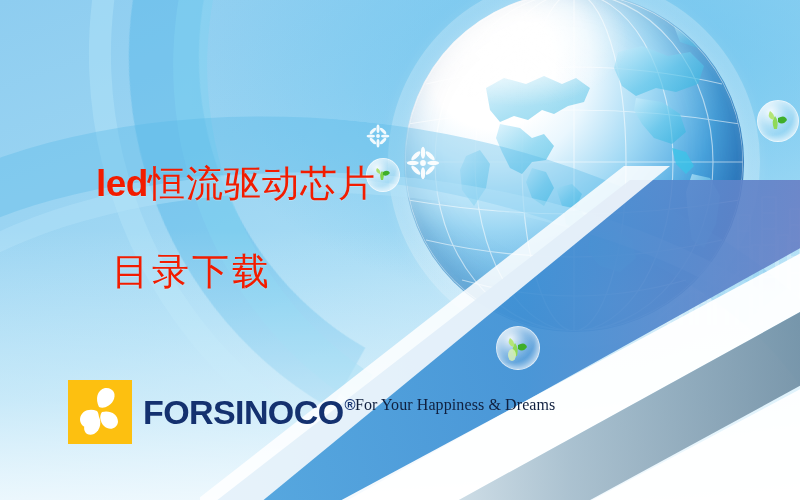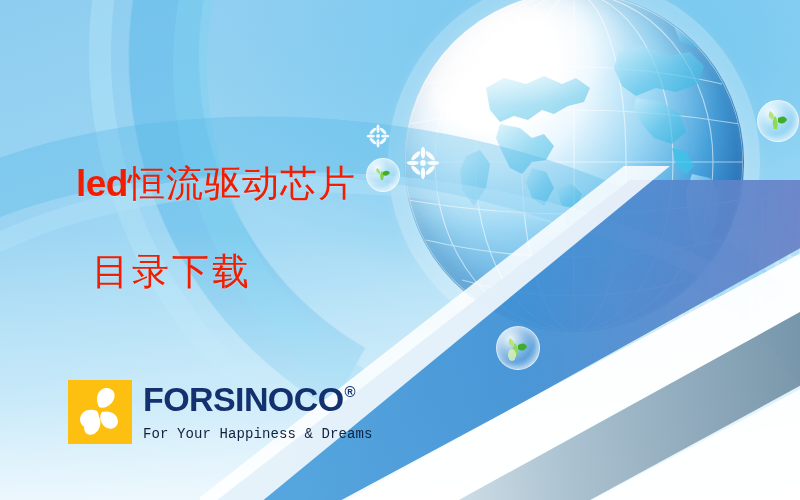--- a/index.html
+++ b/index.html
@@ -104,21 +104,21 @@
       radial-gradient(ellipse 40% 22% at 62% 92%, rgba(255,255,255,.35) 0%, rgba(255,255,255,0) 70%);
   }
   .globe-halo{
     position:absolute; left:-16px; top:-16px; right:-16px; bottom:-16px;
     border-radius:50%;
     background:radial-gradient(circle, rgba(255,255,255,0) 62%, rgba(255,255,255,.30) 74%, rgba(255,255,255,0) 84%);
   }
 
   
   .headline{
-    position:absolute; left:76px; top:160px;
+    position:absolute; left:96px; top:160px;
     color:#f21c00;
     line-height:1.30;
     text-shadow:0 1px 0 rgba(255,255,255,.20);
     white-space:nowrap;
   }
   .hl-line1{ font-size:37px; font-weight:400; }
   .hl-line1 .latin{
     font-family:"Liberation Sans", sans-serif;
     font-weight:700; letter-spacing:-.5px;
   }
@@ -130,32 +130,32 @@
 
   
   .logo{
     position:absolute; left:68px; top:380px;
     display:flex; align-items:center; gap:11px;
   }
   .logo-mark{
     width:64px; height:64px; flex:0 0 64px;
     background:#FDC010; position:relative;
   }
-  .logo-text{ display:flex; flex-direction:column; }
+  .logo-text{ display:flex; flex-direction:row; }
   .logo-word{
     font-family:"Liberation Sans", sans-serif;
     font-weight:700; font-size:34px; letter-spacing:-.6px;
     color:#14316f; line-height:1.02; position:relative;
     display:flex; align-items:flex-start;
   }
   .logo-reg{ font-size:15px; line-height:1; margin-top:2px; margin-left:1px; }
   .logo-tag{
-    font-family:Liberation Mono, monospace;
-    font-size:14px; color:#10203f; letter-spacing:.1px;
-    margin-top:10px;
+    font-family:Liberation Serif, serif;
+    font-size:16px; color:#10203f; letter-spacing:.1px;
+    margin-top:1px;
   }
 
   
   .sparkle{ position:absolute; }
   .bubble{ position:absolute; border-radius:50%; }
   .bubble-body{
     position:absolute; inset:0; border-radius:50%;
     background:
       radial-gradient(circle at 32% 28%, rgba(255,255,255,.90) 0%, rgba(255,255,255,.35) 36%, rgba(255,255,255,.10) 58%, rgba(255,255,255,.42) 88%, rgba(255,255,255,.70) 100%);
     border:1px solid rgba(255,255,255,.75);

